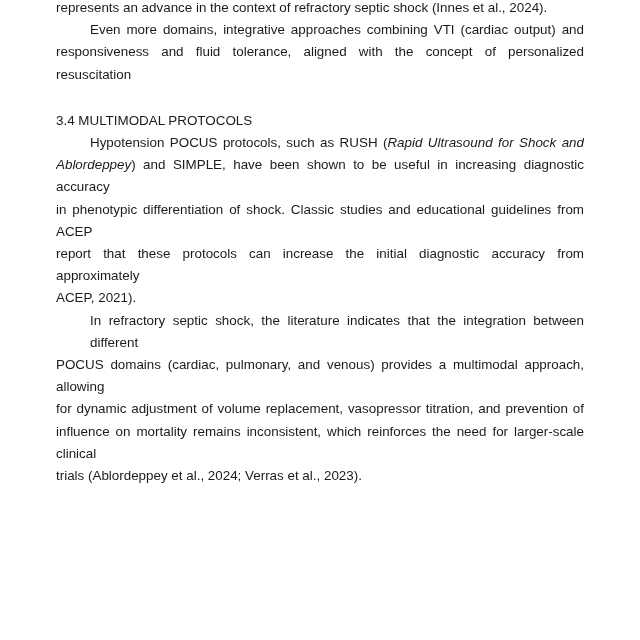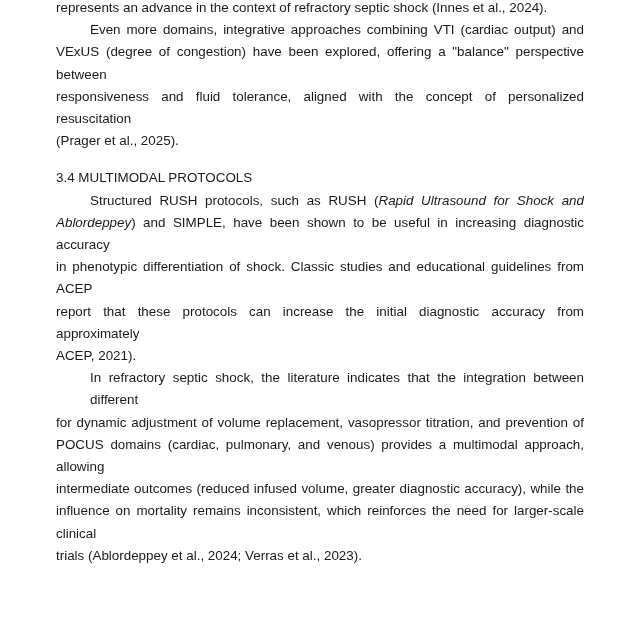--- a/index.html
+++ b/index.html
@@ -22,55 +22,52 @@
     position: absolute;
     left: 56px;
     top: -3px;
     width: 528px;
     font-family: "Liberation Sans", sans-serif;
     font-size: 13.4px;
     line-height: 22.2px;
     color: #1b1b1b;
   }
   .block { margin: 0; }
-  .block.space-before { margin-top: 15px; }
+  .block.space-before { margin-top: 24px; }
   .line { min-height: 22.2px; overflow: hidden; }
   .line.justify {
     text-align: justify;
     text-align-last: justify;
   }
   .line.indent { padding-left: 34px; }
   .run-italic { font-style: italic; }
 </style>
 </head>
 <body>
 
 <div class="page">
   <div class="content" id="doc-content" style="color: rgb(27, 27, 27);">
       <div class="block">
         <div class="line"><span class="run">represents an advance in the context of refractory septic shock (Innes et al., 2024).</span></div>
       </div>
       <div class="block">
         <div class="line justify indent"><span class="run">Even more domains, integrative approaches combining VTI (cardiac output) and</span></div>
-        <div class="line justify"><span class="run">VExUS (degree of congestion) have been explored, offering a "balance" perspective between</span></div>
         <div class="line justify"><span class="run">responsiveness and fluid tolerance, aligned with the concept of personalized resuscitation</span></div>
-        <div class="line"><span class="run">(Prager et al., 2025).</span></div>
       </div>
       <div class="block space-before">
         <div class="line"><span class="run">3.4 MULTIMODAL PROTOCOLS</span></div>
       </div>
       <div class="block">
-        <div class="line justify indent"><span class="run">Structured RUSH protocols, such as RUSH (</span><span class="run-italic">Rapid Ultrasound for Shock and</span></div>
+        <div class="line justify indent"><span class="run">Hypotension POCUS protocols, such as RUSH (</span><span class="run-italic">Rapid Ultrasound for Shock and</span></div>
         <div class="line justify"><span class="run-italic">Ablordeppey</span><span class="run">) and SIMPLE, have been shown to be useful in increasing diagnostic accuracy</span></div>
         <div class="line justify"><span class="run">in phenotypic differentiation of shock. Classic studies and educational guidelines from ACEP</span></div>
         <div class="line justify"><span class="run">report that these protocols can increase the initial diagnostic accuracy from approximately</span></div>
         <div class="line"><span class="run">ACEP, 2021).</span></div>
       </div>
       <div class="block">
         <div class="line justify indent"><span class="run">In refractory septic shock, the literature indicates that the integration between different</span></div>
+        <div class="line justify"><span class="run">POCUS domains (cardiac, pulmonary, and venous) provides a multimodal approach, allowing</span></div>
         <div class="line justify"><span class="run">for dynamic adjustment of volume replacement, vasopressor titration, and prevention of</span></div>
-        <div class="line justify"><span class="run">POCUS domains (cardiac, pulmonary, and venous) provides a multimodal approach, allowing</span></div>
-        <div class="line justify"><span class="run">intermediate outcomes (reduced infused volume, greater diagnostic accuracy), while the</span></div>
         <div class="line justify"><span class="run">influence on mortality remains inconsistent, which reinforces the need for larger-scale clinical</span></div>
         <div class="line"><span class="run">trials (Ablordeppey et al., 2024; Verras et al., 2023).</span></div>
       </div>
     </div>
 </div>
 
 </body></html>

